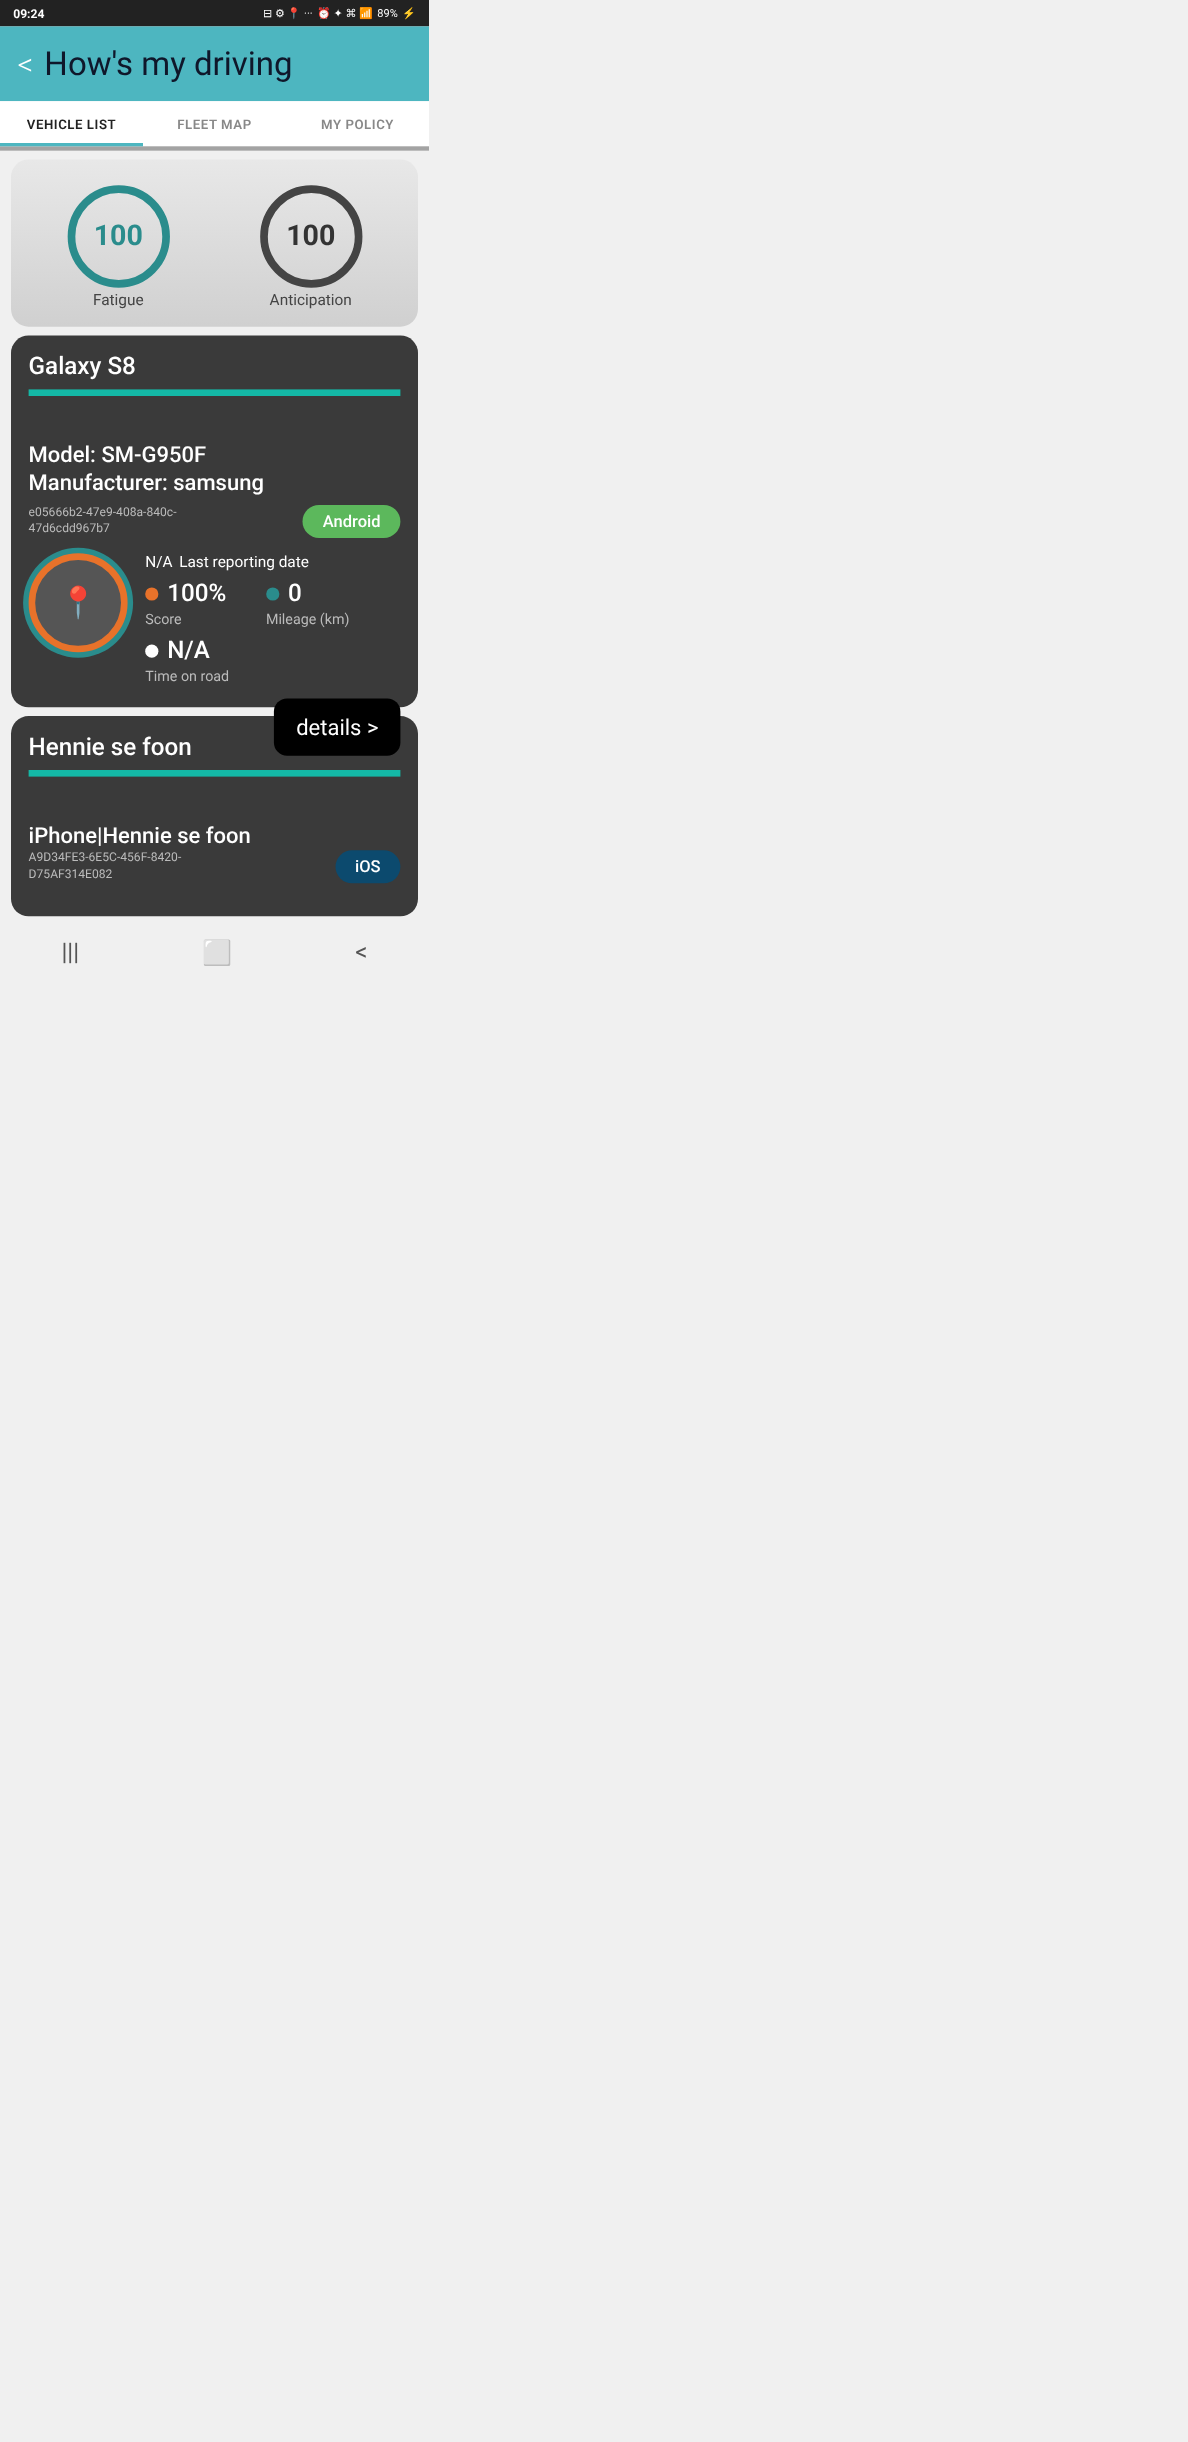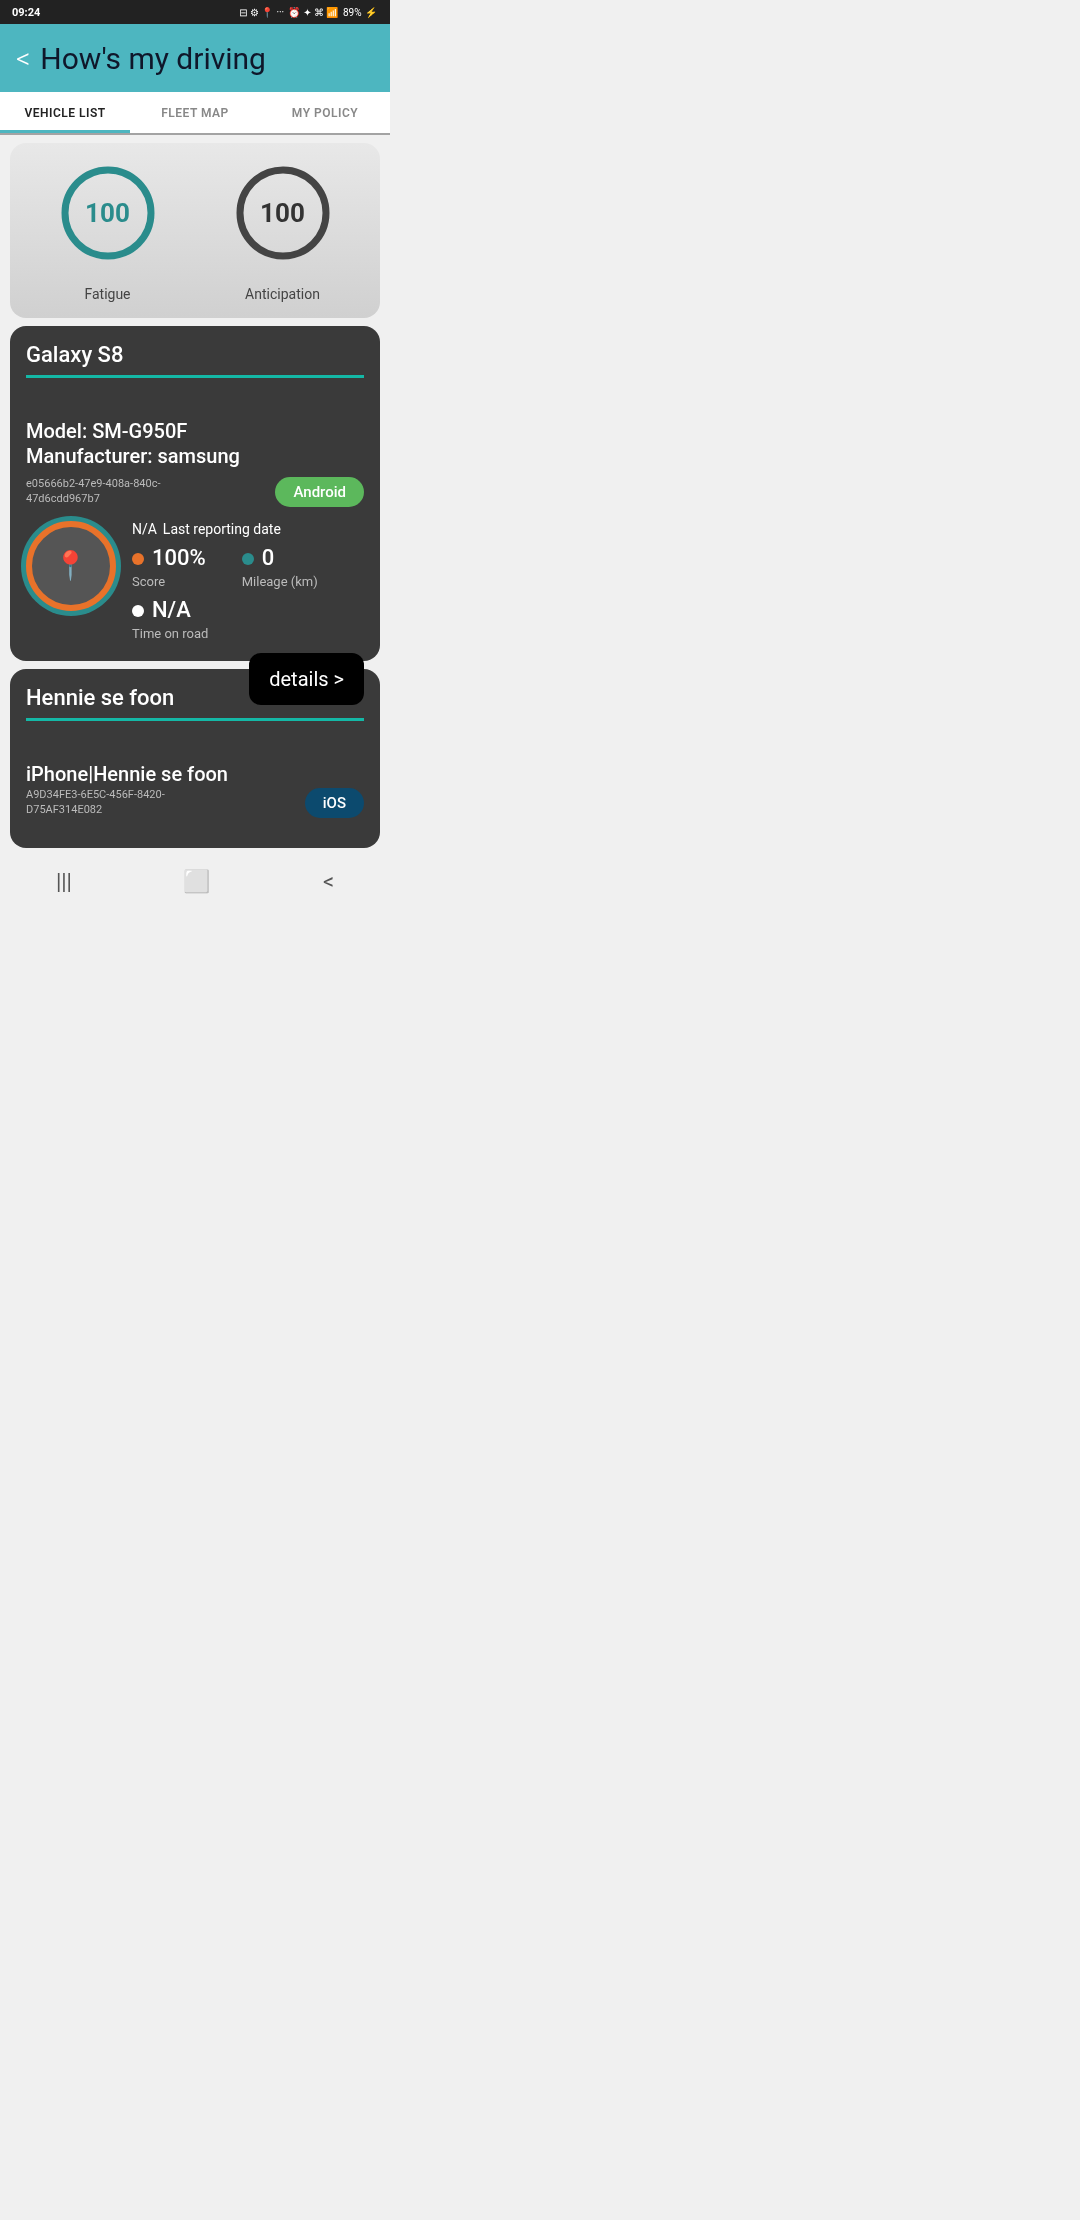--- a/index.html
+++ b/index.html
@@ -44,21 +44,21 @@
     .header-title {
       color: #0f172a;
       font-size: 30px;
       font-weight: 400;
     }
 
     
     .tab-bar {
       background: #fff;
       display: flex;
-      border-bottom: 2px solid #a3a3a3;
+      border-bottom: 4px solid #a3a3a3;
     }
     .tab-item {
       flex: 1;
       text-align: center;
       padding: 14px 4px 10px;
       font-size: 12px;
       font-weight: 600;
       color: #888;
       letter-spacing: 0.5px;
       cursor: pointer;
@@ -76,21 +76,21 @@
       border-radius: 16px;
       padding: 20px 10px 16px;
       display: flex;
       justify-content: space-around;
       align-items: flex-start;
     }
     .score-item {
       display: flex;
       flex-direction: column;
       align-items: center;
-      gap: 23px;
+      gap: 0;
     }
     .circle-container {
       position: relative;
       width: 100px;
       height: 100px;
     }
     .circle-container svg {
       width: 100px;
       height: 100px;
       transform: rotate(-90deg);
@@ -144,21 +144,21 @@
     .device-card {
       background: #3a3a3a;
       border-radius: 16px;
       margin: 8px 10px;
       padding: 16px;
       color: #fff;
     }
     .device-name {
       font-size: 22px;
       font-weight: 500;
-      border-bottom: 3px solid #14b8a6;
+      border-bottom: 6px solid #14b8a6;
       padding-bottom: 8px;
       margin-bottom: 10px;
     }
     .device-model {
       font-size: 20px;
       font-weight: 500;
       line-height: 1.3;
       margin-top: 40px;
     }
     .device-manufacturer {

